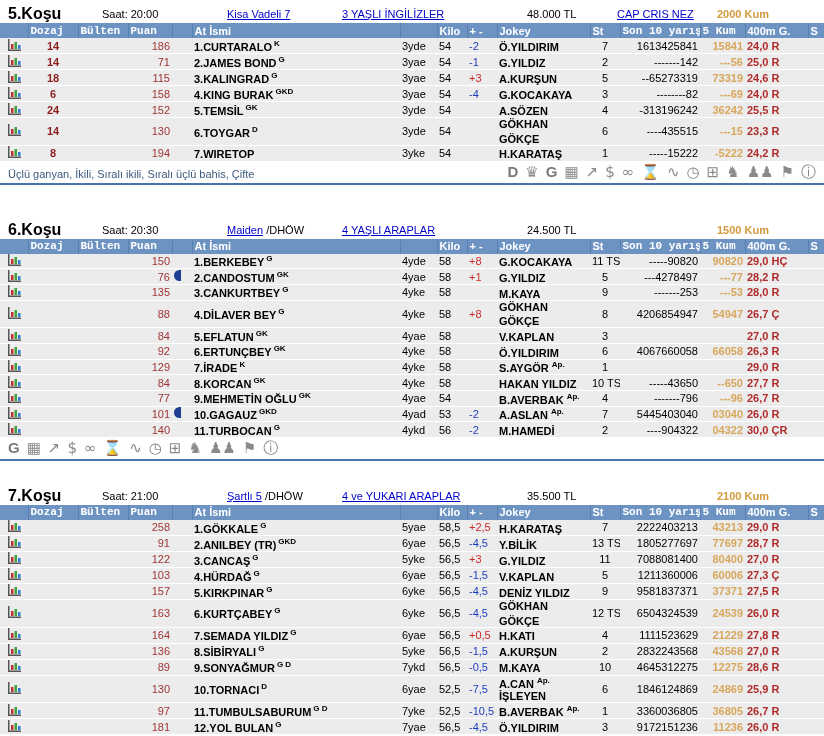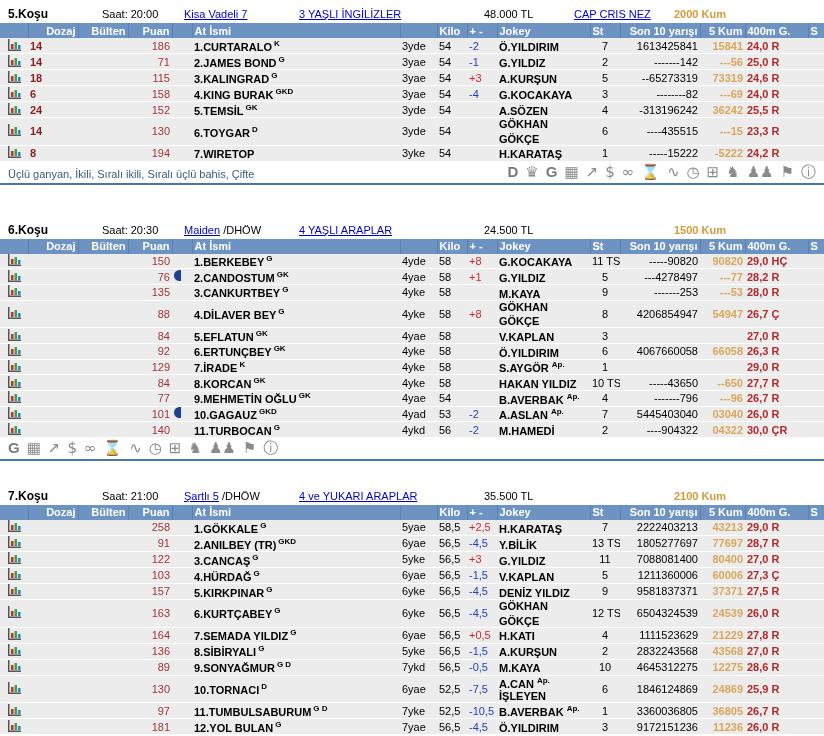--- a/index.html
+++ b/index.html
@@ -3,41 +3,41 @@
 <meta charset="utf-8">
 <style>
   html,body{margin:0;padding:0;background:#fff;}
   body{width:824px;height:736px;overflow:hidden;font-family:"Liberation Sans",sans-serif;font-size:11px;color:#000;}
   .wrap{padding-top:5px;}
   .race{margin-bottom:0;}
   .race-sep1{height:36px;} .race-sep2{height:26px;}
 
   
   .rtitle{display:flex;align-items:center;height:18px;padding-left:8px;white-space:nowrap;}
-  .t-num{width:50px;font-weight:bold;font-size:12px;}
+  .t-num{width:50px;font-weight:bold;font-size:16px;}
   .t-time{width:82px;margin-left:44px;}
-  .t-cond{width:115px;}
+  .t-cond{width:115px;margin-left:43px;}
   .t-cat{width:185px;}
   .t-prize{width:90px;}
   .t-name{width:100px;}
   .t-dist{font-weight:bold;color:#d49a3d;}
   a.lnk{color:#0000cc;text-decoration:underline;cursor:pointer;font-size:11px;}
   .cond-sfx{color:#000;text-decoration:none;}
 
   
   table{border-collapse:collapse;table-layout:fixed;width:824px;}
   col.c1{width:28px}col.c2{width:50px}col.c3{width:50px}col.c4{width:44px}col.c5{width:20px}
   col.c6{width:208px}col.c7{width:37px}col.c8{width:30px}col.c9{width:30px}col.c10{width:93px}
   col.c11{width:30px}col.c12{width:80px}col.c13{width:45px}col.c14{width:63px}col.c15{width:16px}
   thead td{background:#6d93c3;color:#fff;font-weight:bold;height:15px;padding:0 2px;border-left:1px solid #5a80b0;overflow:hidden;white-space:nowrap;}
   thead td:first-child{border-left:none;}
-  thead td.num{text-align:right;}
+  thead td.num{font-family:Liberation Mono, monospace;}
   tbody td{background:#ececec;border-bottom:1px solid #fff;height:15px;padding:0 2px;vertical-align:middle;overflow:hidden;white-space:nowrap;}
   .r6 tbody td{height:13px;}
-  .c-dozaj{text-align:left;color:#8b1f1f;font-weight:bold;}
+  .c-dozaj{text-align:center;color:#8b1f1f;font-weight:bold;}
   .c-puan{text-align:right;color:#a03535;}
   .c-name{font-weight:bold;}
   .hsup{font-size:8px;vertical-align:super;font-weight:bold;margin-left:2px;}
   .c-age{}
   .c-kilo{}
   .c-diff.pos{color:#cc2a2a;} .c-diff.neg{color:#1f3fbf;}
   .c-jockey{font-weight:bold;white-space:normal;line-height:12px;}
   .jsup{font-size:8px;vertical-align:super;}
   .jline2{display:block;}
   .c-st{text-align:center;}

